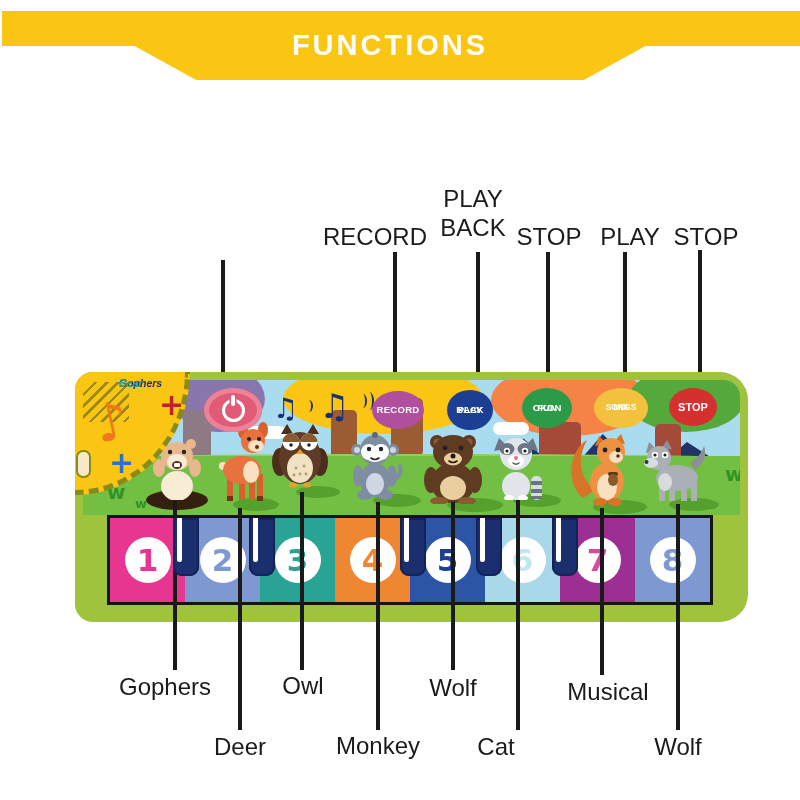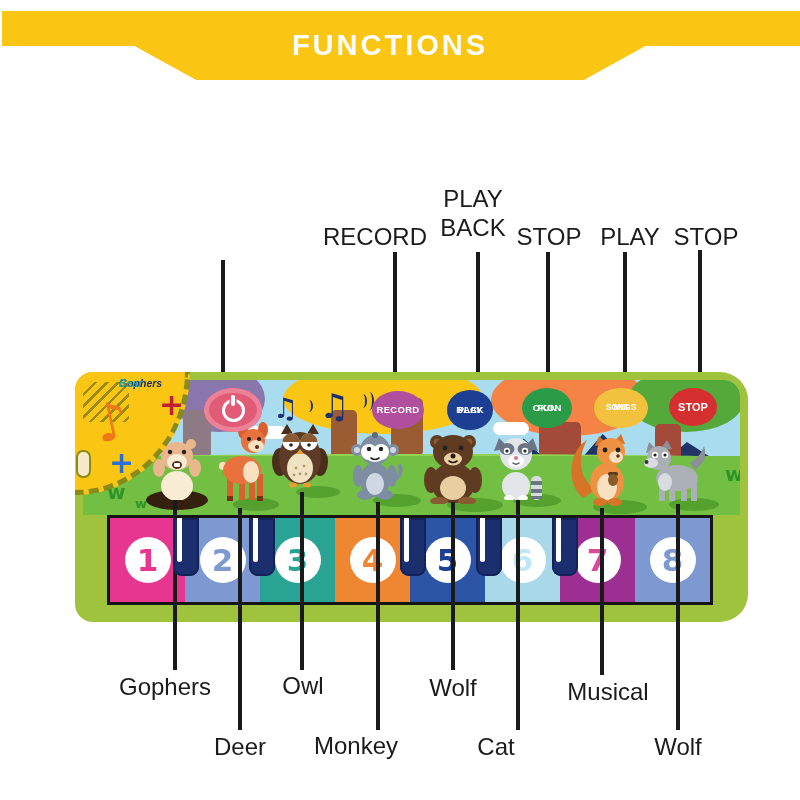--- a/index.html
+++ b/index.html
@@ -364,19 +364,19 @@
   <div class="vline" style="left:300px;top:492px;height:178px"></div>
   <div class="vline" style="left:376px;top:502px;height:228px"></div>
   <div class="vline" style="left:451px;top:502px;height:168px"></div>
   <div class="vline" style="left:516px;top:500px;height:230px"></div>
   <div class="vline" style="left:600px;top:508px;height:167px"></div>
   <div class="vline" style="left:676px;top:504px;height:226px"></div>
 
   <div class="alabel" style="left:165px;top:673px">Gophers</div>
   <div class="alabel" style="left:240px;top:733px">Deer</div>
   <div class="alabel" style="left:303px;top:672px">Owl</div>
-  <div class="alabel" style="left:356px;top:732px">Monkey</div>
+  <div class="alabel" style="left:378px;top:732px">Monkey</div>
   <div class="alabel" style="left:453px;top:674px">Wolf</div>
   <div class="alabel" style="left:496px;top:733px">Cat</div>
   <div class="alabel" style="left:608px;top:678px">Musical</div>
   <div class="alabel" style="left:678px;top:733px">Wolf</div>
 
 </div>
 
 </body></html>

